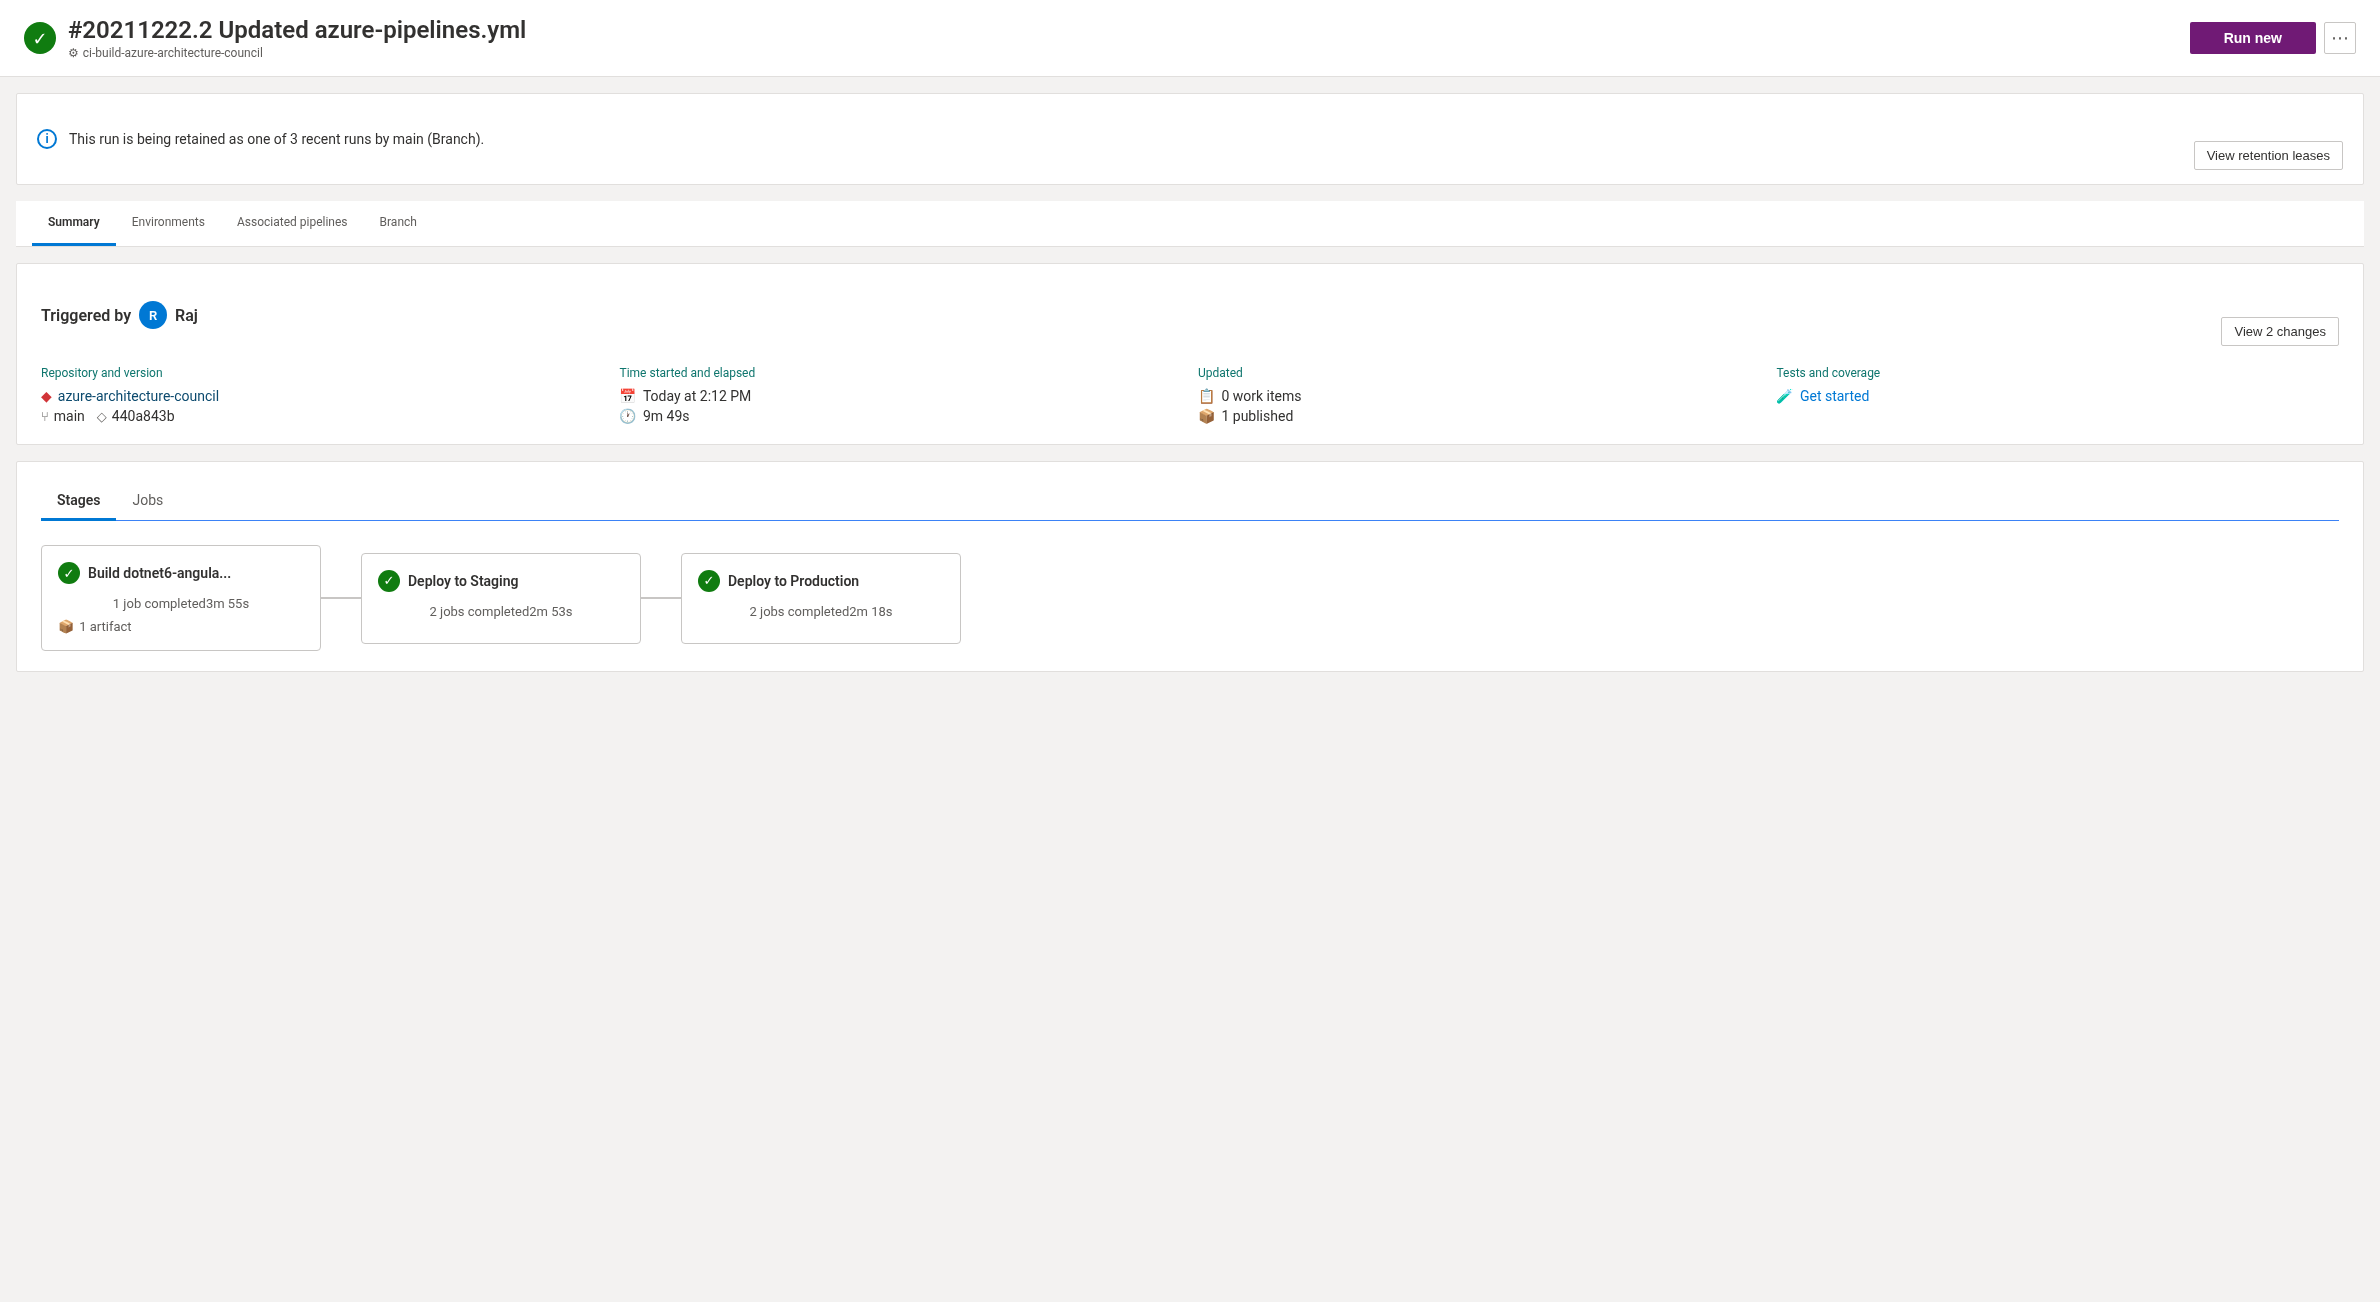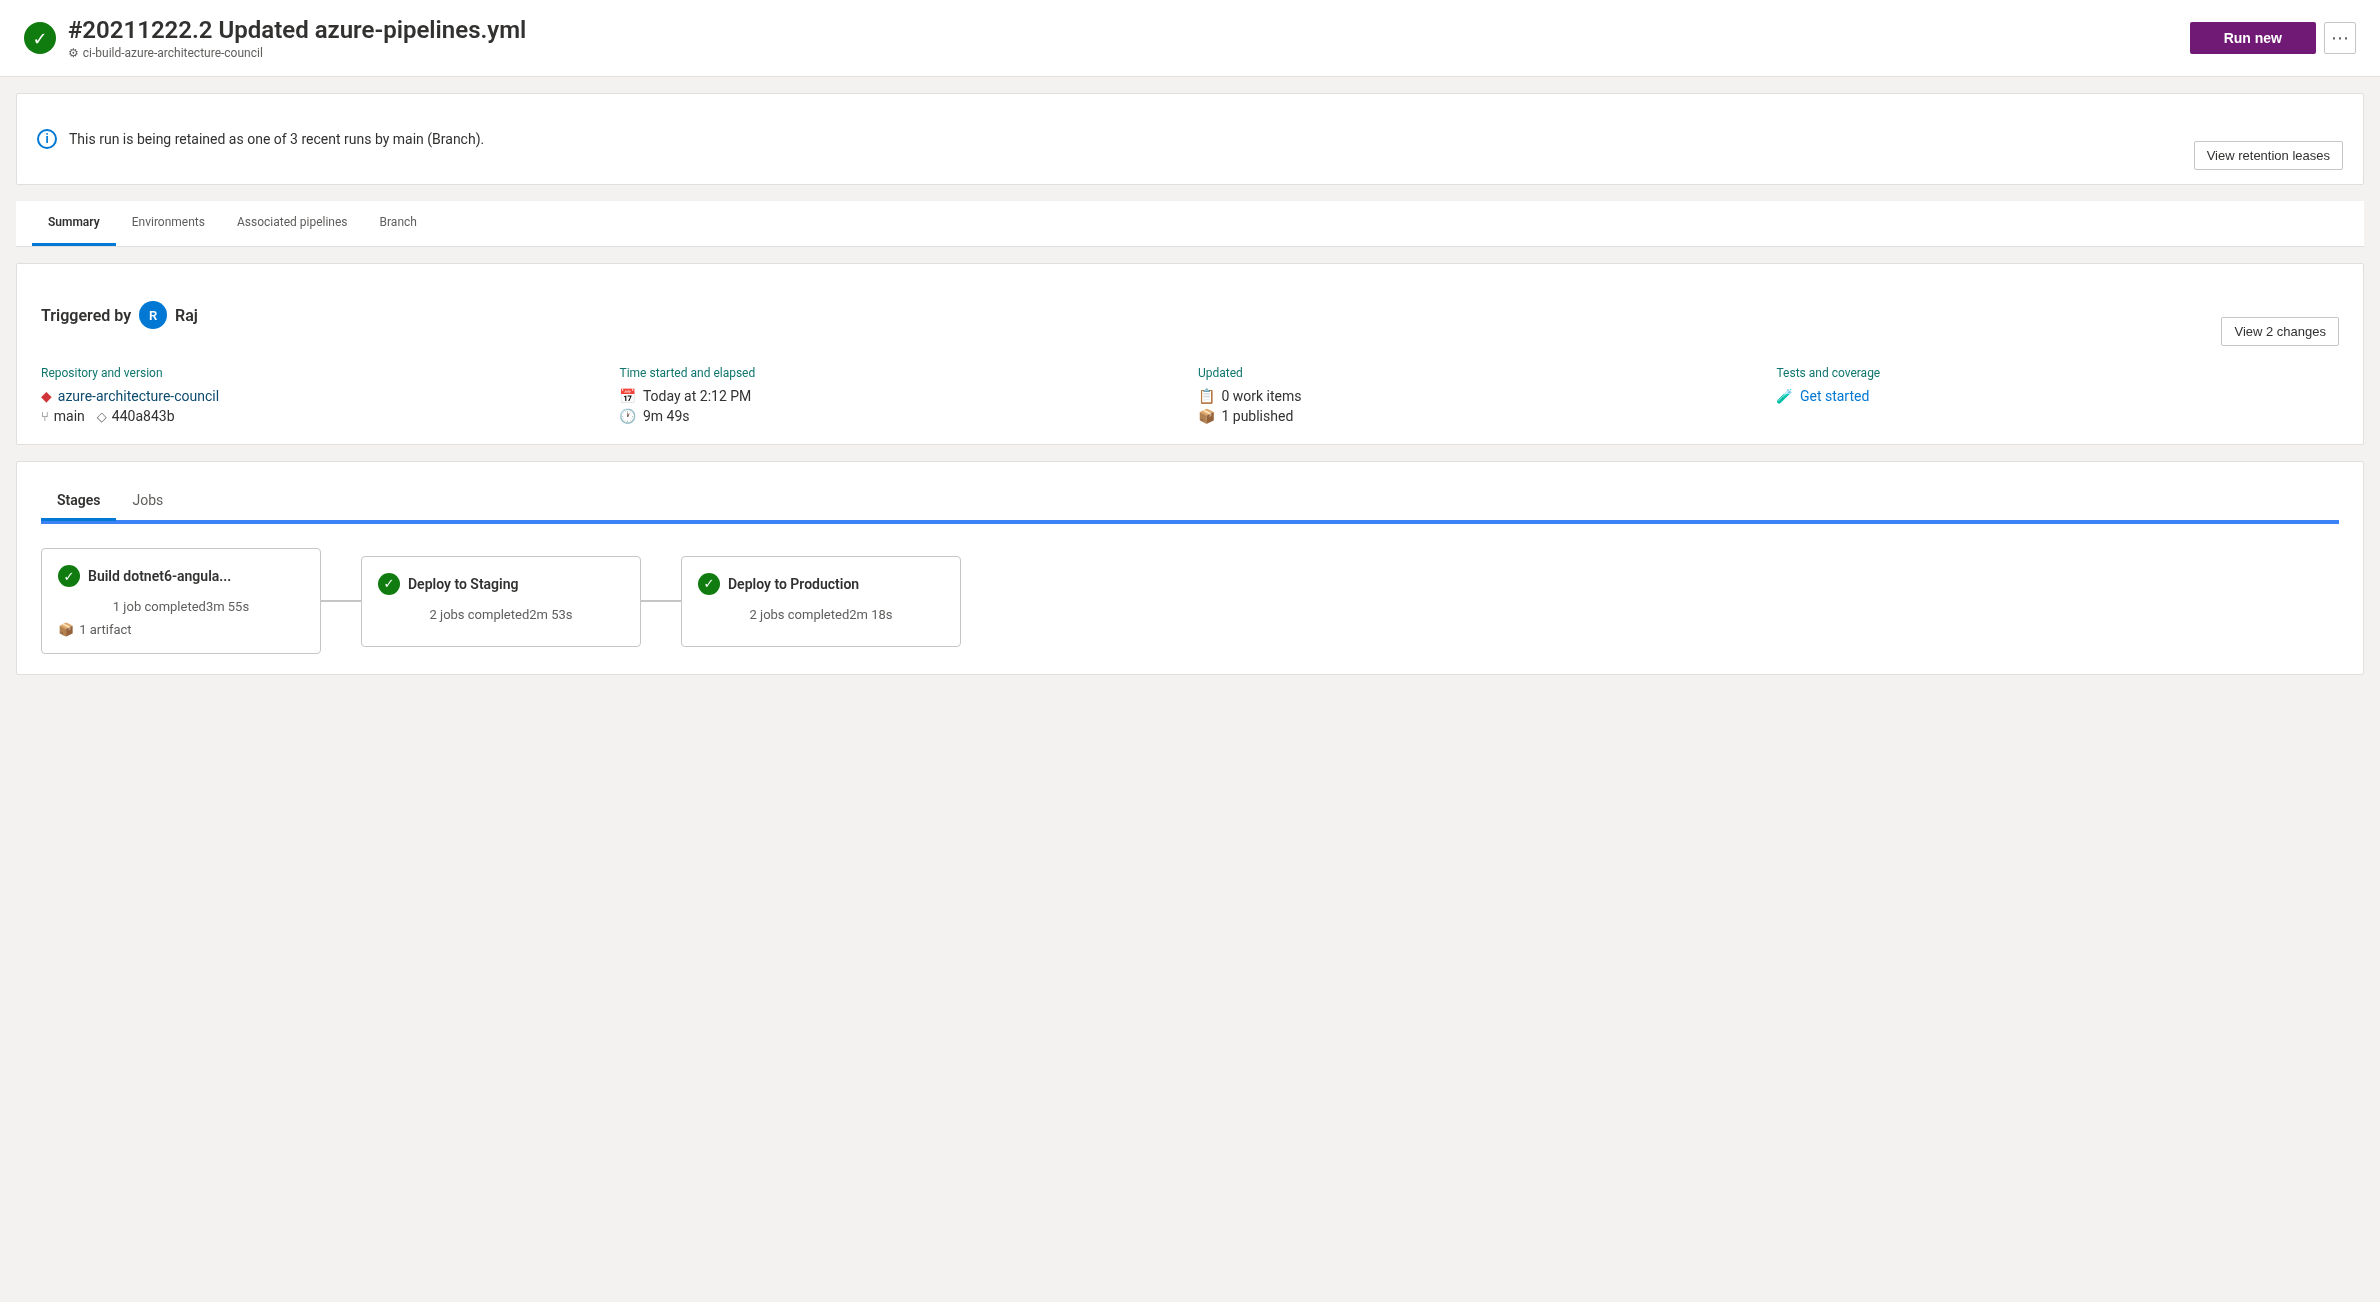--- a/index.html
+++ b/index.html
@@ -205,21 +205,21 @@
     .stages-section {
       background: #fff;
       border: 1px solid #e1dfdd;
       margin: 16px 16px 16px 16px;
       border-radius: 2px;
       padding: 20px 24px;
     }
     .stages-tabs {
       display: flex;
       gap: 0;
-      border-bottom: 4px solid #3b82f6;
+      border-bottom: 1px solid #3b82f6;
       margin-bottom: 24px;
     }
     .stage-tab {
       padding: 10px 16px;
       font-size: 14px;
       cursor: pointer;
       border-bottom: 3px solid transparent;
       margin-bottom: -1px;
       color: #605e5c;
     }

